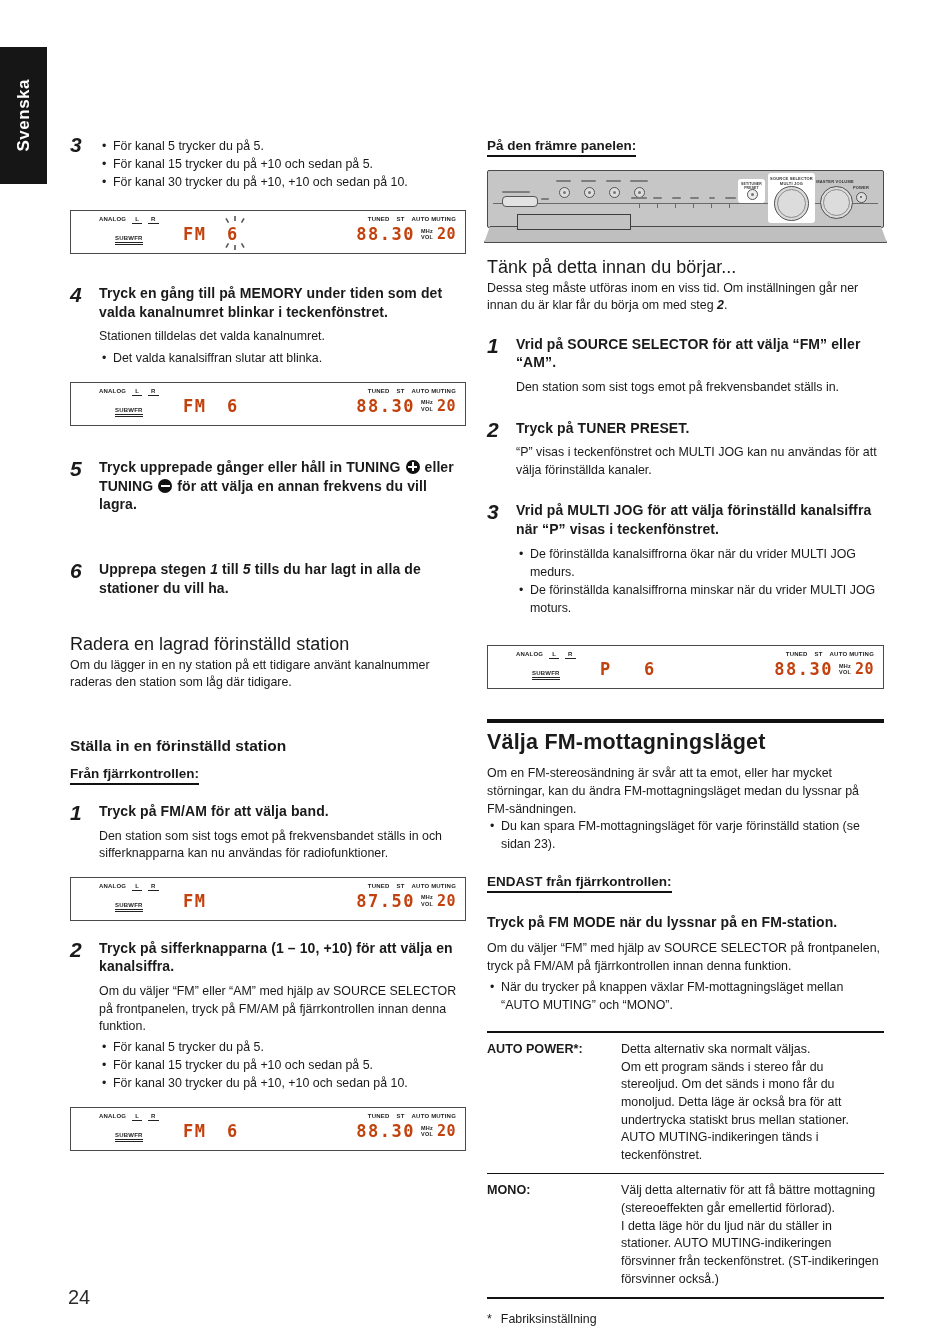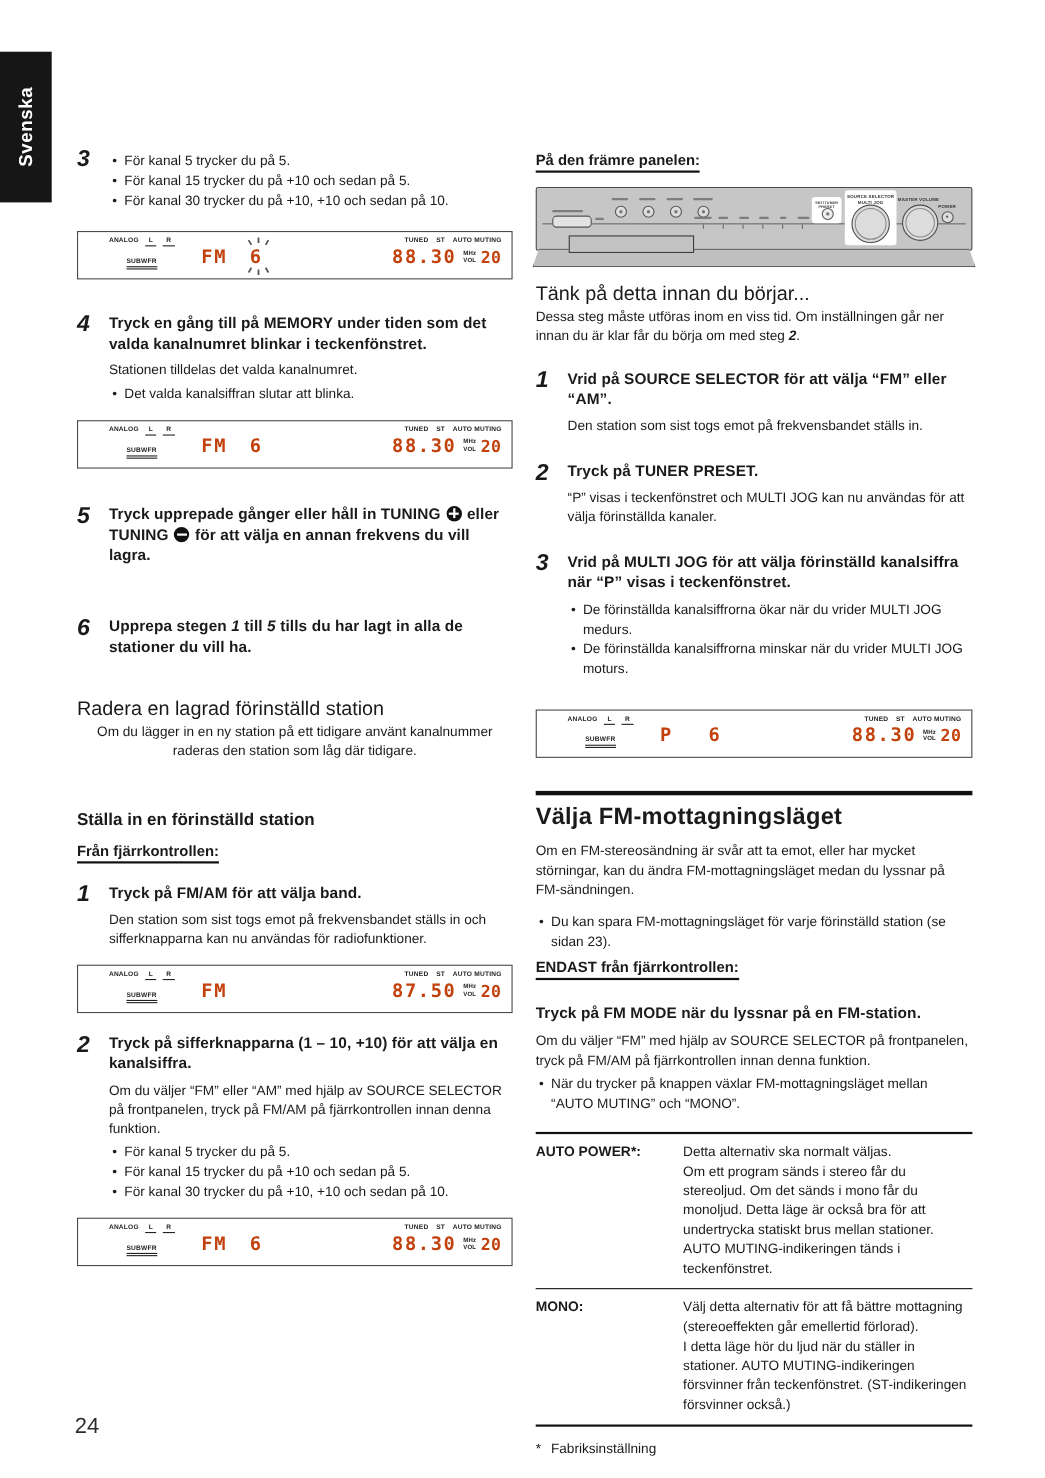--- a/index.html
+++ b/index.html
@@ -212,21 +212,21 @@
 
     <div class="step" style="margin-top:46px;">
       <div class="step-num">6</div>
       <div class="step-body">
         <h3 class="step-title"><span>Upprepa stegen </span><span class="stepref">1</span><span> till </span><span class="stepref">5</span><span> tills du har lagt in alla de stationer du vill ha.</span></h3>
       </div>
     </div>
 
     <div style="margin-top:36px;">
       <p class="minihead">Radera en lagrad förinställd station</p>
-      <p class="body-text" style="margin-top:2px;text-align:center;">Om du lägger in en ny station på ett tidigare använt kanalnummer raderas den station som låg där tidigare.</p>
+      <p class="body-text" style="margin-top:2px;">Om du lägger in en ny station på ett tidigare använt kanalnummer raderas den station som låg där tidigare.</p>
     </div>
 
     <p class="subhead" style="margin-top:46px;">Ställa in en förinställd station</p>
     <p class="uhead" style="margin-top:11px;">Från fjärrkontrollen:</p>
 
     <div class="step" style="margin-top:17px;">
       <div class="step-num">1</div>
       <div class="step-body">
         <h3 class="step-title">Tryck på FM/AM för att välja band.</h3>
         <p class="body-text">Den station som sist togs emot på frekvensbandet ställs in och sifferknapparna kan nu användas för radiofunktioner.</p>
@@ -406,25 +406,25 @@
           <span class="lab">VOL</span>
         </div>
         <span class="seg vol">20</span>
       </div>
     </div>
 
     
     <div class="fm-section-bar">
       <h2 class="fm-title">Välja FM-mottagningsläget</h2>
       <p class="fm-body">Om en FM-stereosändning är svår att ta emot, eller har mycket störningar, kan du ändra FM-mottagningsläget medan du lyssnar på FM-sändningen.</p>
-      <ul class="bullets" style="margin-top:12px;">
+      <ul class="bullets" style="margin-top:0;">
         <li>Du kan spara FM-mottagningsläget för varje förinställd station (se sidan 23).</li>
       </ul>
 
-      <p class="uhead" style="margin-top:6px;">ENDAST från fjärrkontrollen:</p>
+      <p class="uhead" style="margin-top:20px;">ENDAST från fjärrkontrollen:</p>
 
       <h3 class="step-title" style="margin-top:20px;">Tryck på FM MODE när du lyssnar på en FM-station.</h3>
       <p class="fm-body" style="margin-top:8px;">Om du väljer “FM” med hjälp av SOURCE SELECTOR på frontpanelen, tryck på FM/AM på fjärrkontrollen innan denna funktion.</p>
       <ul class="bullets gap-before">
         <li>När du trycker på knappen växlar FM-mottagningsläget mellan “AUTO MUTING” och “MONO”.</li>
       </ul>
 
       <div class="spec-table">
         <div class="spec-row">
           <div class="spec-term">AUTO POWER*:</div>

